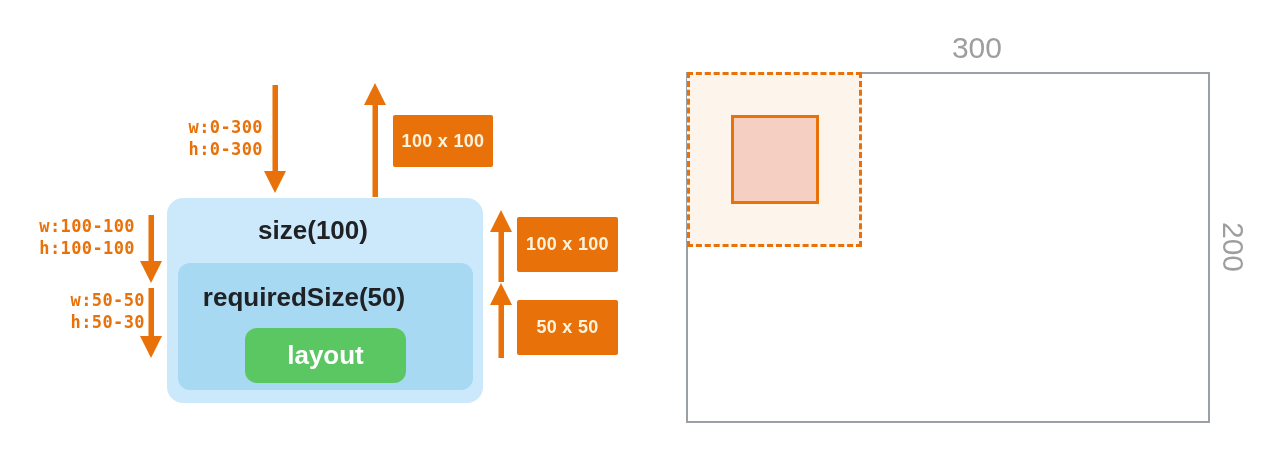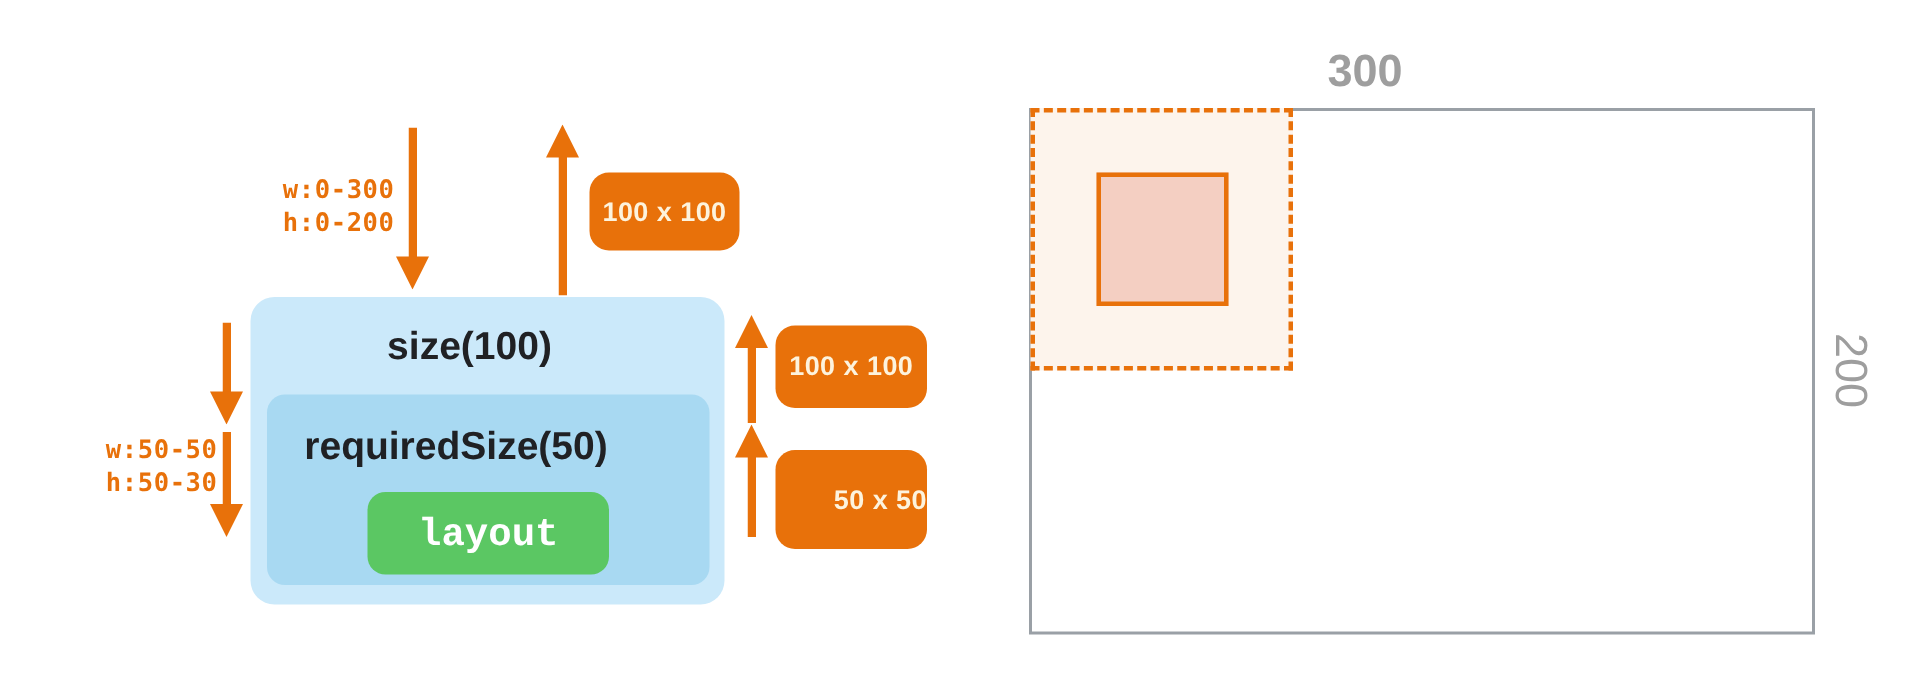--- a/index.html
+++ b/index.html
@@ -20,40 +20,40 @@
     text-align:right;
     white-space:nowrap;
   }
   .constraint-text span { display:block; }
 
   
   .badge {
     position:absolute;
     background:#e8710a;
     color:#fdf3dd;
-    border-radius:13px;
+    border-radius:2px;
     display:flex; align-items:center; justify-content:center;
     font-size:18px; font-weight:bold;
     letter-spacing:0.3px;
   }
 
   
   .outer-box {
     position:absolute; left:167px; top:198px; width:316px; height:205px;
     background:#cbe9fa; border-radius:16px;
   }
   .inner-box {
     position:absolute; left:178px; top:263px; width:295px; height:127px;
     background:#a8d9f2; border-radius:12px;
   }
   .layout-box {
     position:absolute; left:245px; top:328px; width:161px; height:55px;
     background:#5bc763; border-radius:12px;
     display:flex; align-items:center; justify-content:center;
-    color:#ffffff; font-size:26px; font-weight:bold;font-family:Liberation Mono, monospace;
+    color:#ffffff; font-size:26px; font-weight:bold;
   }
   .modifier-label {
     position:absolute;
     display:flex; align-items:center; justify-content:center;
     color:#202124; font-size:26px; font-weight:bold;
     white-space:nowrap;
   }
   .size-label   { left:167px; top:212px; width:292px; height:36px; }
   .reqsize-label{ left:178px; top:279px; width:252px; height:36px; }
 
@@ -71,35 +71,35 @@
   }
   .placed-square {
     position:absolute; left:731px; top:115px; width:88px; height:89px;
     border:3px solid #e8710a; box-sizing:border-box;
     background:#f4cfc2;
   }
   .dim-label {
     position:absolute; color:#9e9e9e; font-size:30px;
     font-family:"Liberation Sans", sans-serif;
   }
-  .dim-width  { left:848px; top:31px; width:124px; text-align:center;font-weight:bold; }
+  .dim-width  { left:878px; top:31px; width:124px; text-align:right; }
   .dim-height {
     left:1216px; top:197px; height:101px;
     writing-mode:vertical-rl; text-orientation:mixed;
     display:flex; align-items:center; justify-content:center;
   }
 </style>
 </head>
 <body>
 
 <div class="canvas">
 
   <div class="constraint-text" style="left:120px; top:117px; width:143px;">
     <span>w:0-300</span>
-    <span>h:0-200</span>
+    <span>h:0-300</span>
   </div>
 
   <svg class="arrow" style="left:263px; top:85px;" width="24" height="108">
     <rect x="9.5" y="0" width="5.5" height="88" fill="#e8710a"></rect>
     <polygon points="1,86 23,86 12,108" fill="#e8710a"></polygon>
   </svg>
 
   <svg class="arrow" style="left:363px; top:83px;" width="24" height="114">
     <polygon points="1,22 23,22 12,0" fill="#e8710a"></polygon>
     <rect x="9.5" y="21" width="5.5" height="93" fill="#e8710a"></rect>
@@ -112,20 +112,24 @@
   <div class="outer-box"></div>
   <div class="modifier-label size-label">size(100)</div>
 
   <div class="inner-box"></div>
   <div class="modifier-label reqsize-label">requiredSize(50)</div>
 
   <div class="layout-box">
     <span>layout</span>
   </div>
 
+  <div class="constraint-text" style="left:10px; top:216px; width:125px;">
+    <span>w:100-100</span>
+    <span>h:100-100</span>
+  </div>
   <svg class="arrow" style="left:139px; top:215px;" width="24" height="68">
     <rect x="9.5" y="0" width="5.5" height="48" fill="#e8710a"></rect>
     <polygon points="1,46 23,46 12,68" fill="#e8710a"></polygon>
   </svg>
 
   <div class="constraint-text" style="left:20px; top:290px; width:125px;">
     <span>w:50-50</span>
     <span>h:50-30</span>
   </div>
   <svg class="arrow" style="left:139px; top:288px;" width="24" height="70">
@@ -138,21 +142,21 @@
     <rect x="9.5" y="21" width="5.5" height="51" fill="#e8710a"></rect>
   </svg>
   <div class="badge" style="left:517px; top:217px; width:101px; height:55px;">
     <span>100 x 100</span>
   </div>
 
   <svg class="arrow" style="left:489px; top:283px;" width="24" height="75">
     <polygon points="1,22 23,22 12,0" fill="#e8710a"></polygon>
     <rect x="9.5" y="21" width="5.5" height="54" fill="#e8710a"></rect>
   </svg>
-  <div class="badge" style="left:517px; top:300px; width:101px; height:66px;justify-content:flex-end;">
+  <div class="badge" style="left:517px; top:300px; width:101px; height:55px;">
     <span>50 x 50</span>
   </div>
 
   <div class="dim-label dim-width">300</div>
 
   <div class="parent-rect"></div>
 
   <div class="dashed-region"></div>
 
   <div class="placed-square"></div>

